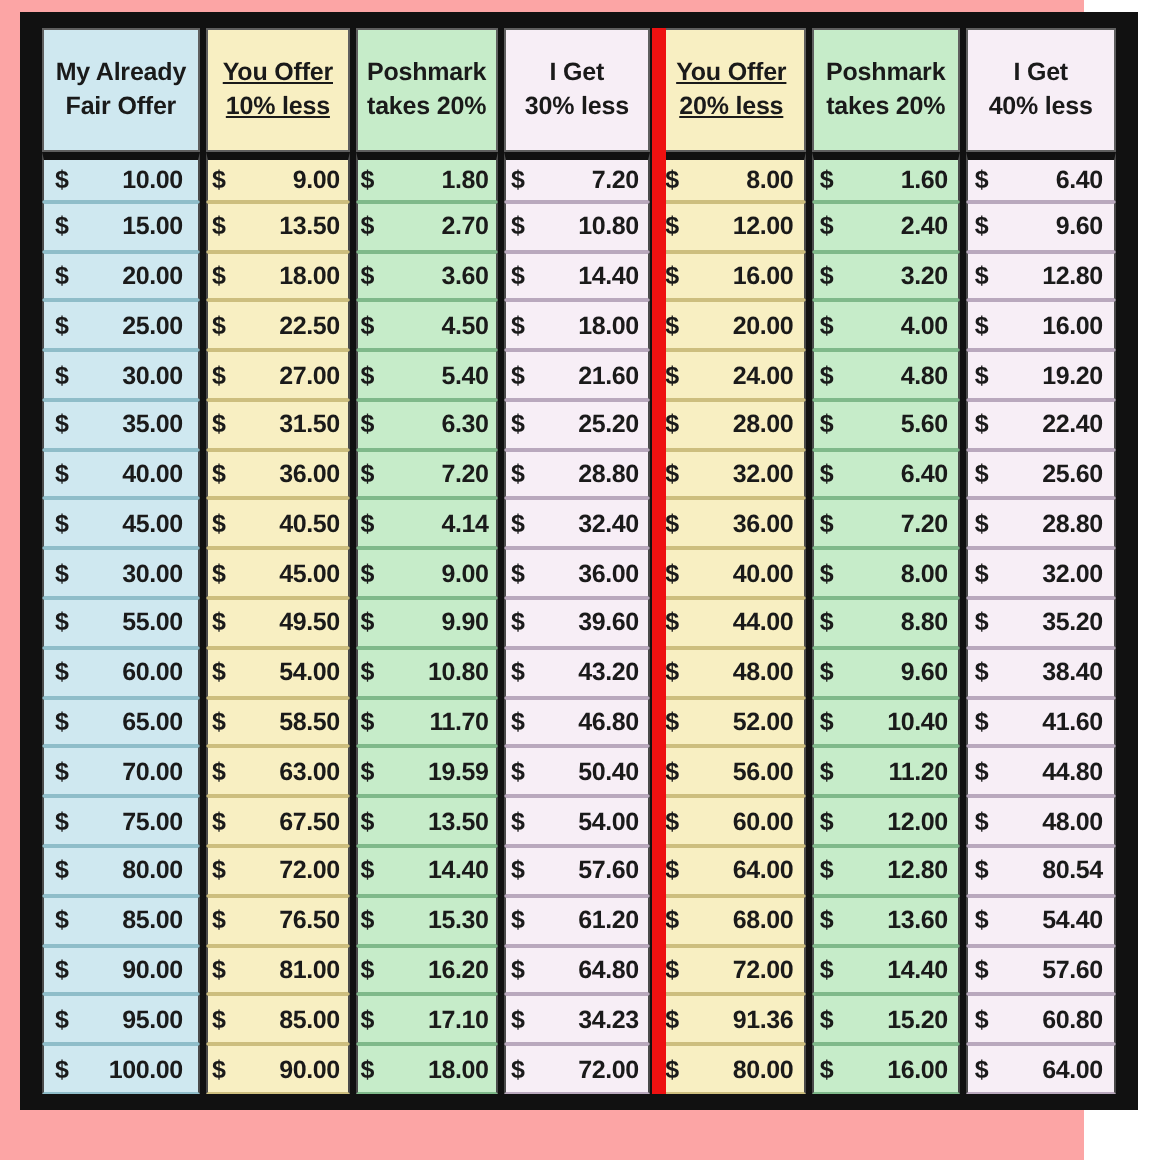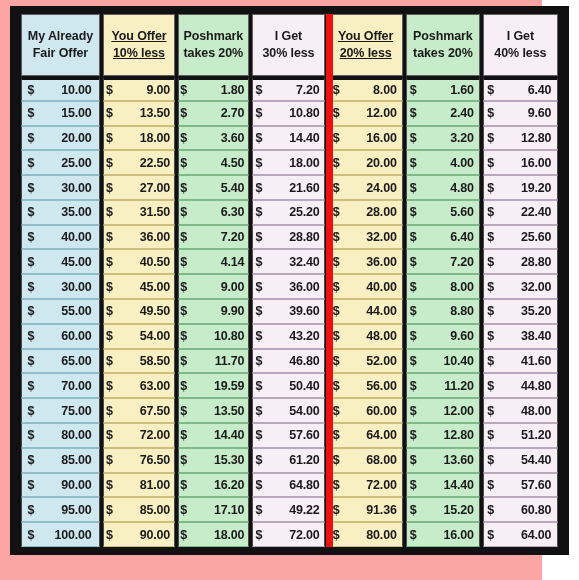--- a/index.html
+++ b/index.html
@@ -306,21 +306,21 @@
               <td class="c-green edge-l edge-r"><span class="money"><span class="sym">$</span><span class="amt">12.00</span></span></td>
               <td class="c-pink edge-l edge-r"><span class="money"><span class="sym">$</span><span class="amt">48.00</span></span></td>
             </tr>
             <tr>
               <td class="c-blue edge-l edge-r"><span class="money"><span class="sym">$</span><span class="amt">80.00</span></span></td>
               <td class="c-yellow edge-l edge-r"><span class="money"><span class="sym">$</span><span class="amt">72.00</span></span></td>
               <td class="c-green edge-l edge-r"><span class="money"><span class="sym">$</span><span class="amt">14.40</span></span></td>
               <td class="c-pink edge-l edge-r"><span class="money"><span class="sym">$</span><span class="amt">57.60</span></span></td>
               <td class="c-yellow edge-l edge-r"><span class="money"><span class="sym">$</span><span class="amt">64.00</span></span></td>
               <td class="c-green edge-l edge-r"><span class="money"><span class="sym">$</span><span class="amt">12.80</span></span></td>
-              <td class="c-pink edge-l edge-r"><span class="money"><span class="sym">$</span><span class="amt">51.20</span></span></td>
+              <td class="c-pink edge-l edge-r"><span class="money"><span class="sym">$</span><span class="amt">80.54</span></span></td>
             </tr>
             <tr>
               <td class="c-blue edge-l edge-r"><span class="money"><span class="sym">$</span><span class="amt">85.00</span></span></td>
               <td class="c-yellow edge-l edge-r"><span class="money"><span class="sym">$</span><span class="amt">76.50</span></span></td>
               <td class="c-green edge-l edge-r"><span class="money"><span class="sym">$</span><span class="amt">15.30</span></span></td>
               <td class="c-pink edge-l edge-r"><span class="money"><span class="sym">$</span><span class="amt">61.20</span></span></td>
               <td class="c-yellow edge-l edge-r"><span class="money"><span class="sym">$</span><span class="amt">68.00</span></span></td>
               <td class="c-green edge-l edge-r"><span class="money"><span class="sym">$</span><span class="amt">13.60</span></span></td>
               <td class="c-pink edge-l edge-r"><span class="money"><span class="sym">$</span><span class="amt">54.40</span></span></td>
             </tr>
@@ -330,21 +330,21 @@
               <td class="c-green edge-l edge-r"><span class="money"><span class="sym">$</span><span class="amt">16.20</span></span></td>
               <td class="c-pink edge-l edge-r"><span class="money"><span class="sym">$</span><span class="amt">64.80</span></span></td>
               <td class="c-yellow edge-l edge-r"><span class="money"><span class="sym">$</span><span class="amt">72.00</span></span></td>
               <td class="c-green edge-l edge-r"><span class="money"><span class="sym">$</span><span class="amt">14.40</span></span></td>
               <td class="c-pink edge-l edge-r"><span class="money"><span class="sym">$</span><span class="amt">57.60</span></span></td>
             </tr>
             <tr>
               <td class="c-blue edge-l edge-r"><span class="money"><span class="sym">$</span><span class="amt">95.00</span></span></td>
               <td class="c-yellow edge-l edge-r"><span class="money"><span class="sym">$</span><span class="amt">85.00</span></span></td>
               <td class="c-green edge-l edge-r"><span class="money"><span class="sym">$</span><span class="amt">17.10</span></span></td>
-              <td class="c-pink edge-l edge-r"><span class="money"><span class="sym">$</span><span class="amt">49.22</span></span></td>
+              <td class="c-pink edge-l edge-r"><span class="money"><span class="sym">$</span><span class="amt">34.23</span></span></td>
               <td class="c-yellow edge-l edge-r"><span class="money"><span class="sym">$</span><span class="amt">91.36</span></span></td>
               <td class="c-green edge-l edge-r"><span class="money"><span class="sym">$</span><span class="amt">15.20</span></span></td>
               <td class="c-pink edge-l edge-r"><span class="money"><span class="sym">$</span><span class="amt">60.80</span></span></td>
             </tr>
             <tr>
               <td class="c-blue edge-l edge-r"><span class="money"><span class="sym">$</span><span class="amt">100.00</span></span></td>
               <td class="c-yellow edge-l edge-r"><span class="money"><span class="sym">$</span><span class="amt">90.00</span></span></td>
               <td class="c-green edge-l edge-r"><span class="money"><span class="sym">$</span><span class="amt">18.00</span></span></td>
               <td class="c-pink edge-l edge-r"><span class="money"><span class="sym">$</span><span class="amt">72.00</span></span></td>
               <td class="c-yellow edge-l edge-r"><span class="money"><span class="sym">$</span><span class="amt">80.00</span></span></td>

